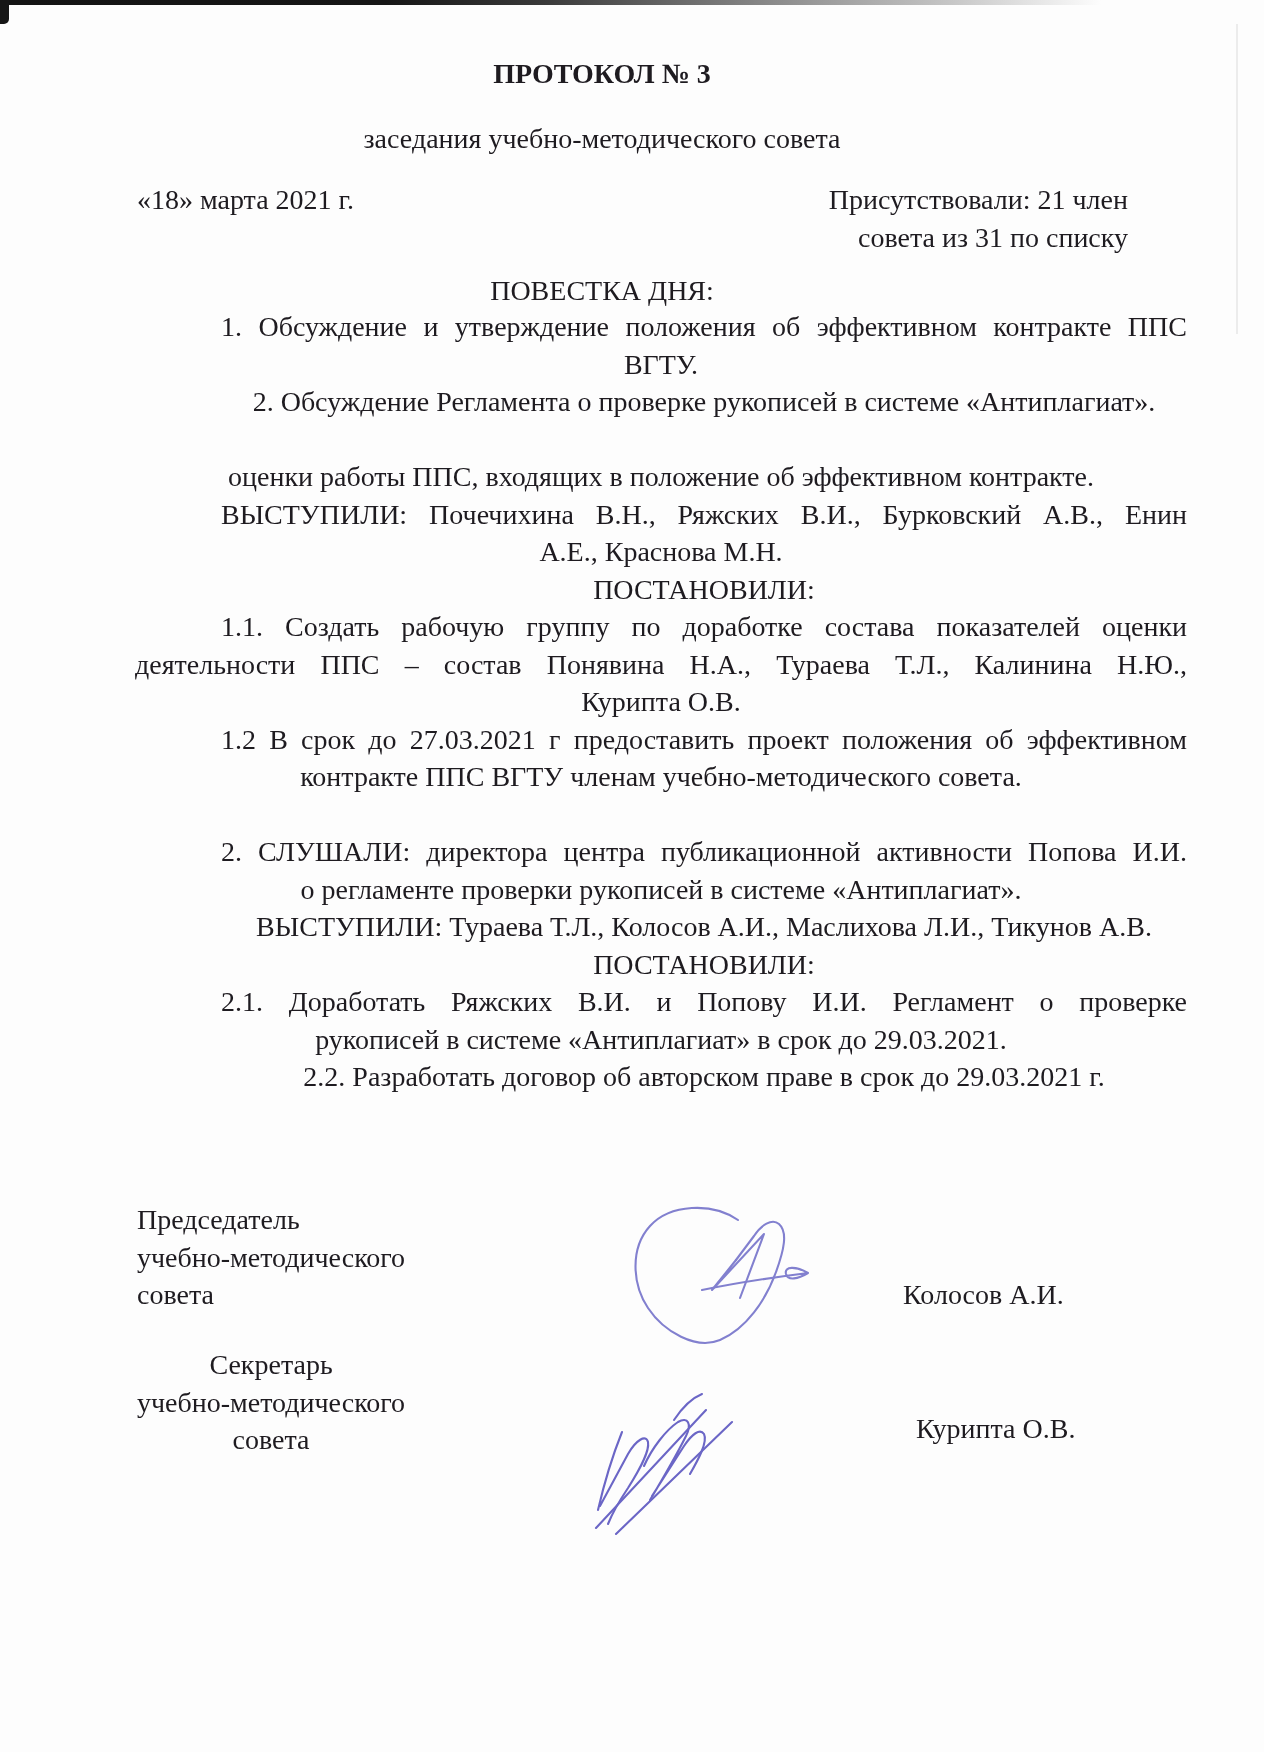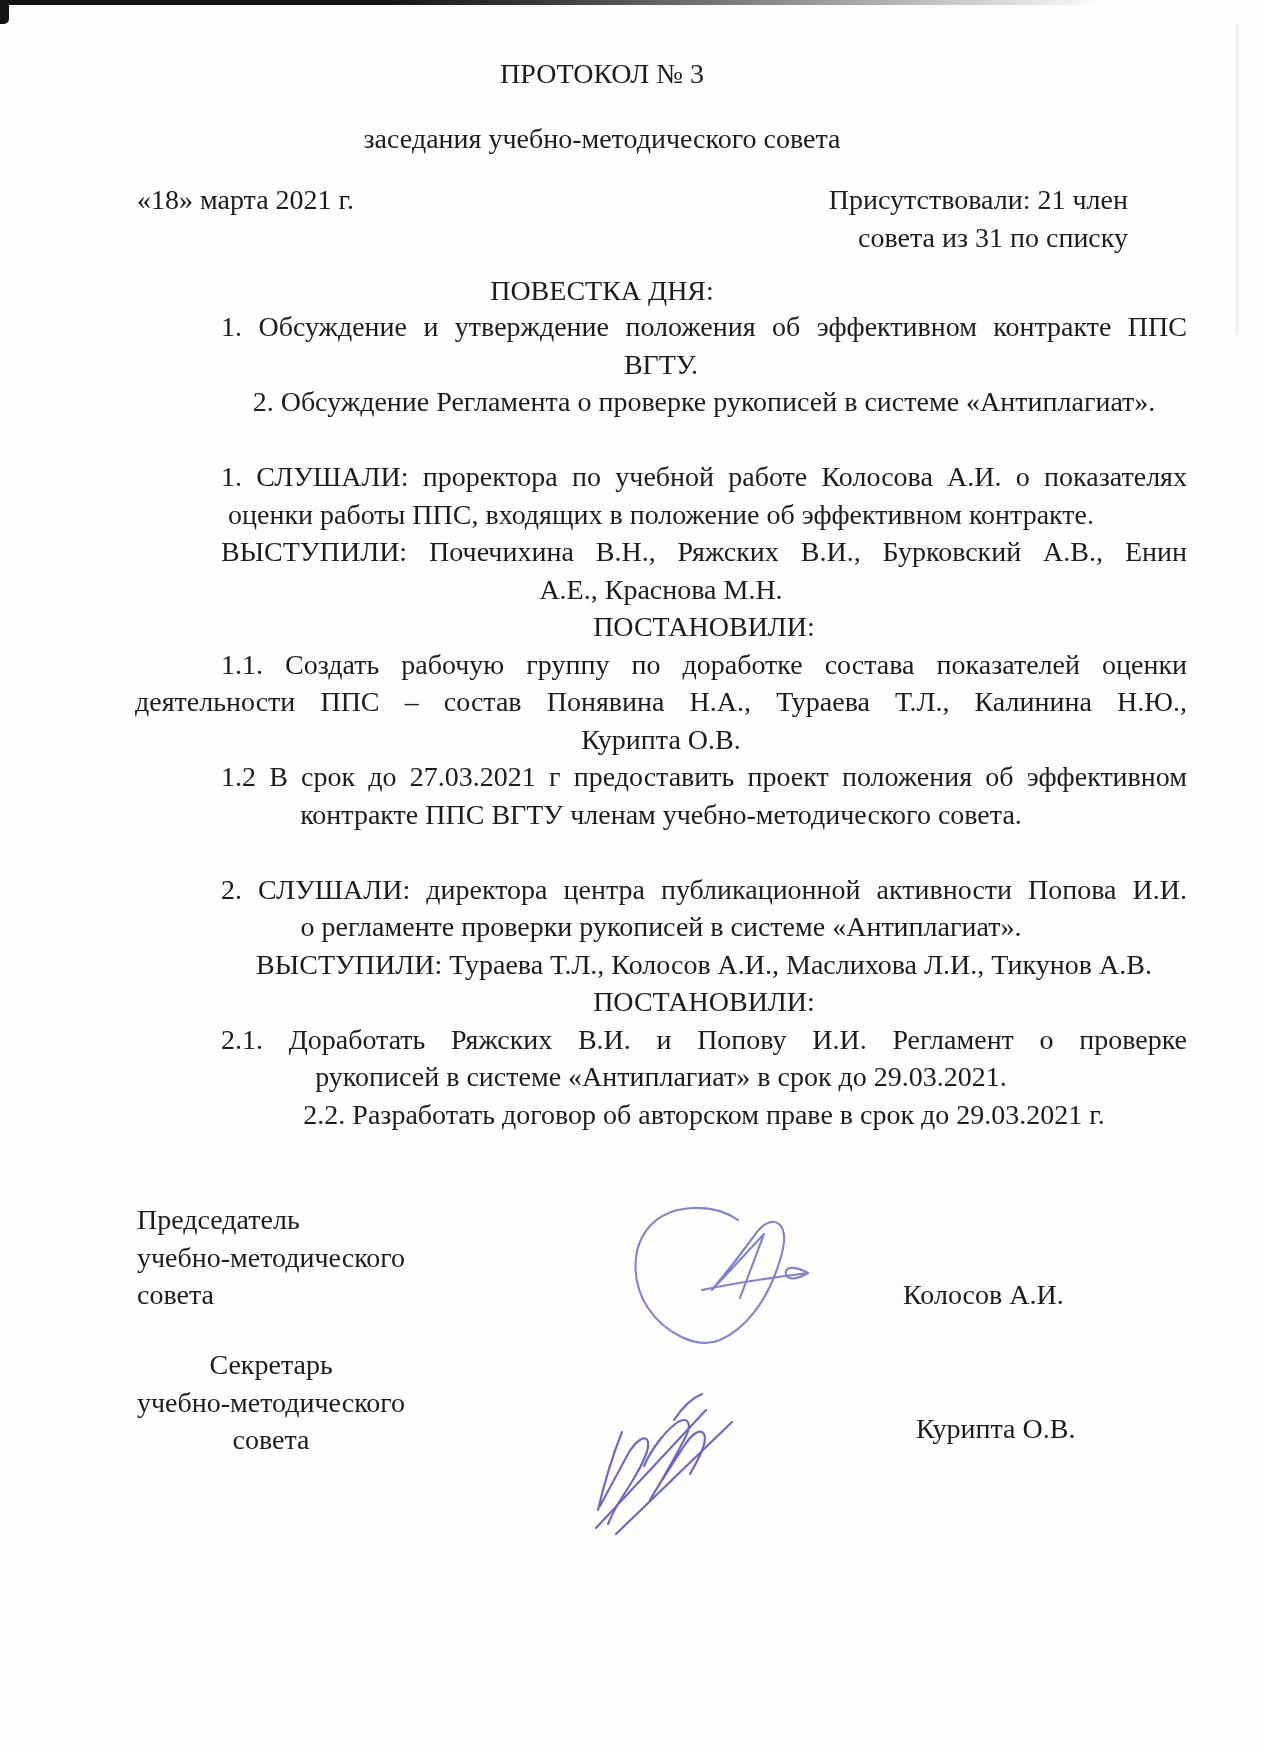--- a/index.html
+++ b/index.html
@@ -35,21 +35,21 @@
     position: absolute; top: 24px; left: 1236px;
     width: 2px; height: 310px;
     background: #ececec;
   }
   
   .h-center {
     position: absolute; left: 135px; width: 934px;
     text-align: center;
     white-space: nowrap;
   }
-  .title1 { top: 55px; }
+  .title1 { top: 55px; font-weight: bold; }
   .title2 { top: 120px; }
   .agenda-heading { top: 272px; }
   
   .date {
     position: absolute; left: 137px; top: 181px;
     white-space: nowrap;
   }
   .attendance {
     position: absolute; right: 136px; top: 181px;
     text-align: right;
@@ -103,21 +103,20 @@
     <div>совета из 31 по списку</div>
   </div>
 
   <div class="h-center agenda-heading">ПОВЕСТКА ДНЯ:</div>
 
   <div class="body-text" id="bodyText">
       <div class="bline fill indent">1. Обсуждение и утверждение положения об эффективном контракте ППС</div>
       <div class="bline nofill">ВГТУ.</div>
       <div class="bline nofill indent">2. Обсуждение Регламента о проверке рукописей в системе «Антиплагиат».</div>
       <div class="bgap"></div>
-      <div class="bline fill indent">1. СЛУШАЛИ: проректора по учебной работе Колосова А.И. о показателях</div>
       <div class="bline nofill">оценки работы ППС, входящих в положение об эффективном контракте.</div>
       <div class="bline fill indent">ВЫСТУПИЛИ: Почечихина В.Н., Ряжских В.И., Бурковский А.В., Енин</div>
       <div class="bline nofill">А.Е., Краснова М.Н.</div>
       <div class="bline nofill indent">ПОСТАНОВИЛИ:</div>
       <div class="bline fill indent">1.1. Создать рабочую группу по доработке состава показателей оценки</div>
       <div class="bline fill">деятельности ППС – состав Понявина Н.А., Тураева Т.Л., Калинина Н.Ю.,</div>
       <div class="bline nofill">Курипта О.В.</div>
       <div class="bline fill indent">1.2 В срок до 27.03.2021 г предоставить проект положения об эффективном</div>
       <div class="bline nofill">контракте ППС ВГТУ членам учебно-методического совета.</div>
       <div class="bgap"></div>

